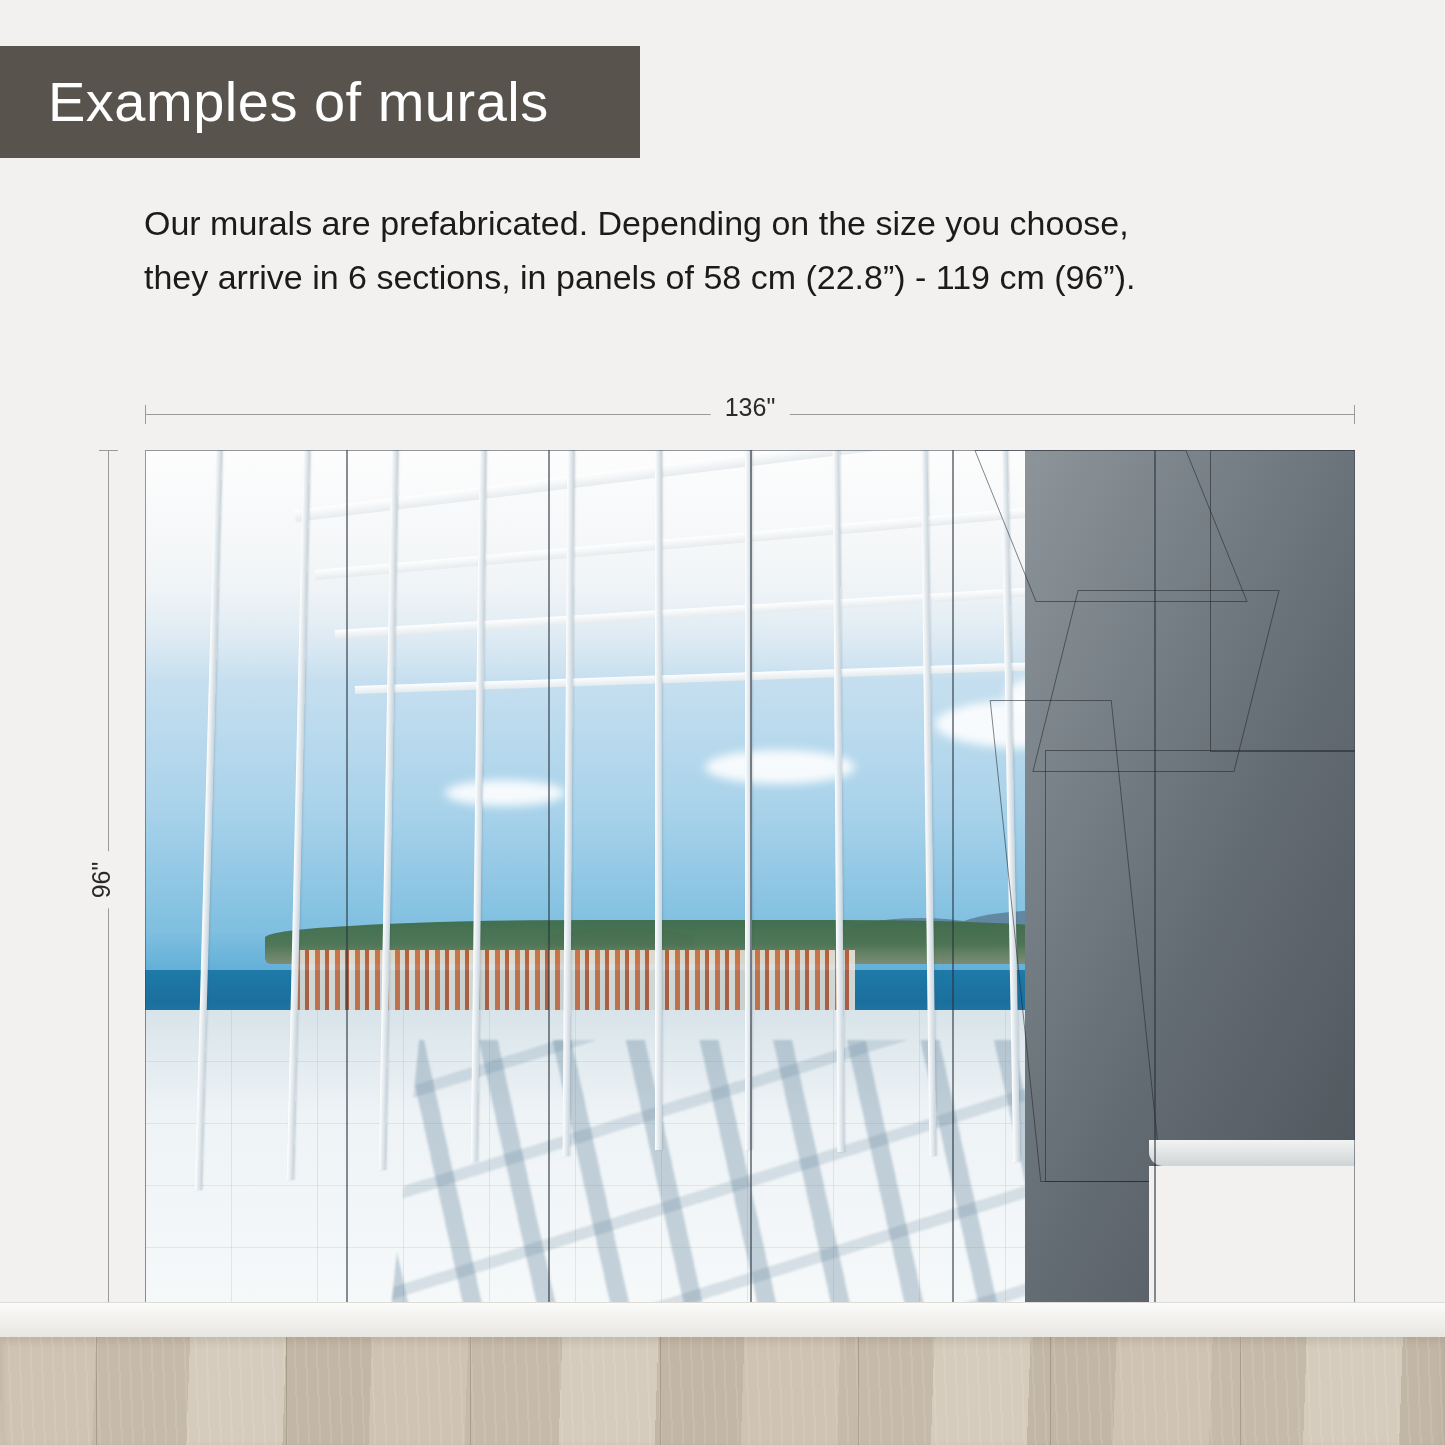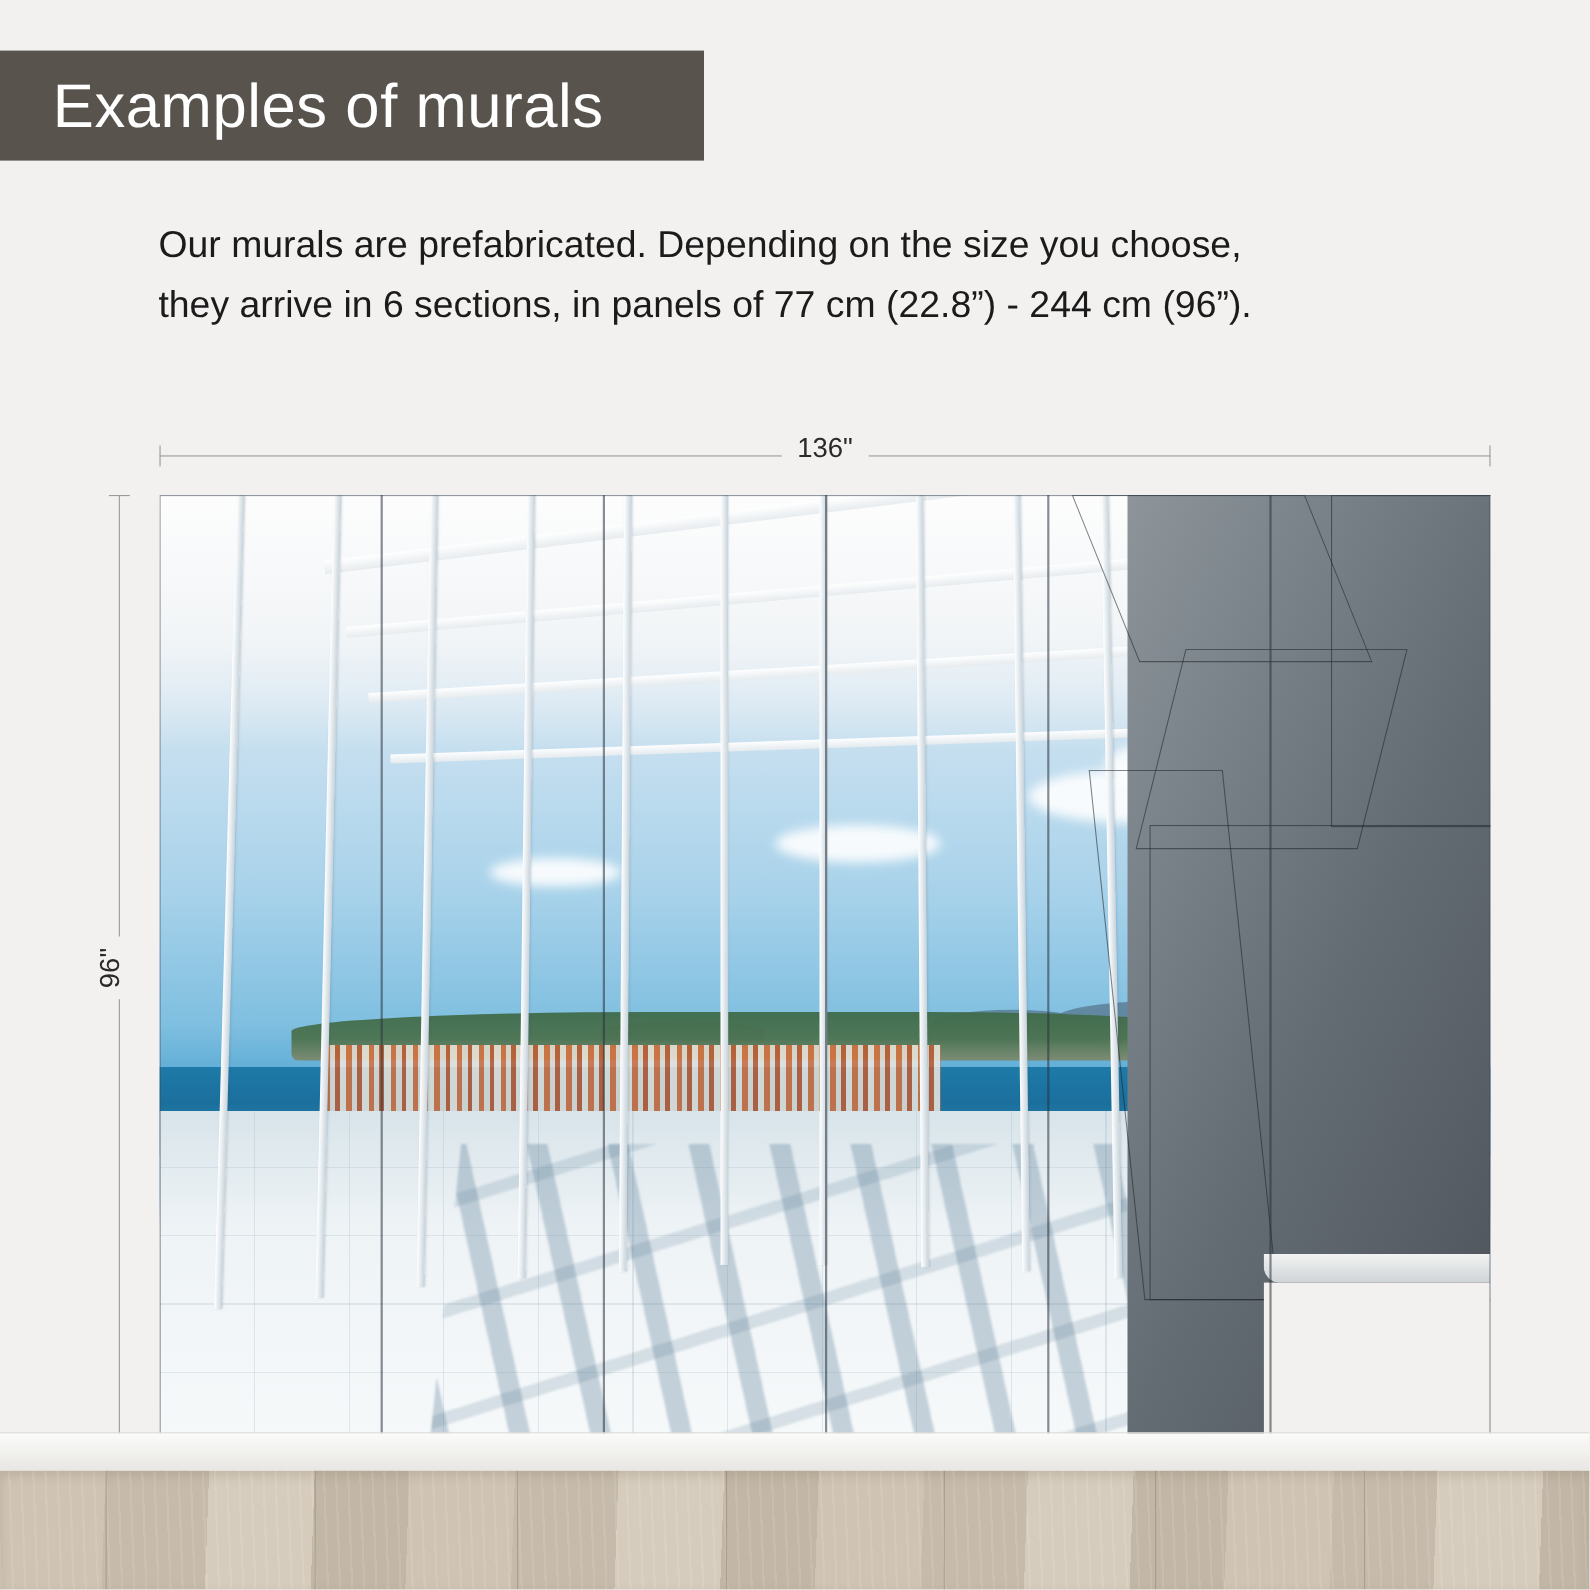--- a/index.html
+++ b/index.html
@@ -14,21 +14,21 @@
     overflow: hidden;
     position: relative;
   }
 
   
   .header-banner {
     position: absolute;
     left: 0;
     top: 46px;
     width: 640px;
-    height: 100px;
+    height: 112px;
     background: #58534d;
     display: flex;
     align-items: center;
   }
   .header-title {
     color: #ffffff;
     font-size: 56px;
     font-weight: 400;
     letter-spacing: 0.5px;
     margin-left: 48px;
@@ -342,21 +342,21 @@
 </style>
 </head>
 <body>
 
 <div class="header-banner">
   <div class="header-title">Examples of murals</div>
 </div>
 
 <div class="description">
   <span class="line">Our murals are prefabricated. Depending on the size you choose,</span>
-  <span class="line">they arrive in 6 sections, in panels of 77 cm (22.8”) - 244 cm (96”).</span>
+  <span class="line">they arrive in 6 sections, in panels of 58 cm (22.8”) - 119 cm (96”).</span>
 </div>
 
 <div class="diagram">
 
   <div class="dim-top">
     <div class="rule"></div>
     <div class="cap-l"></div>
     <div class="cap-r"></div>
     <div class="label">136"</div>
   </div>

